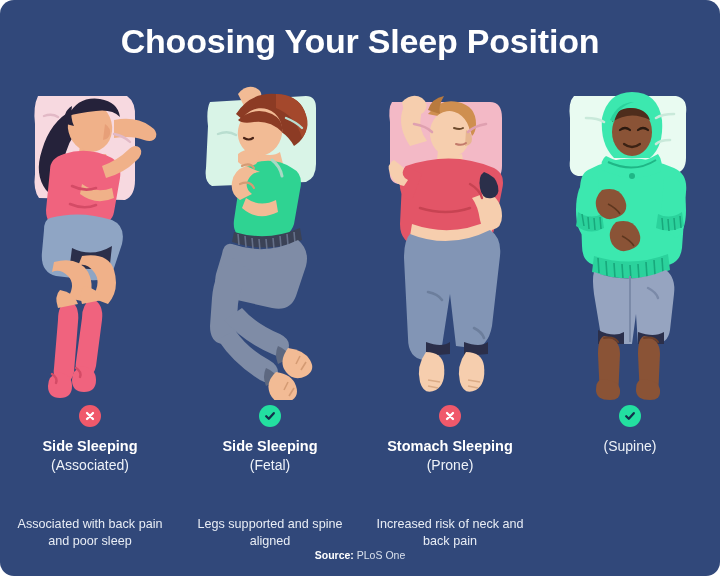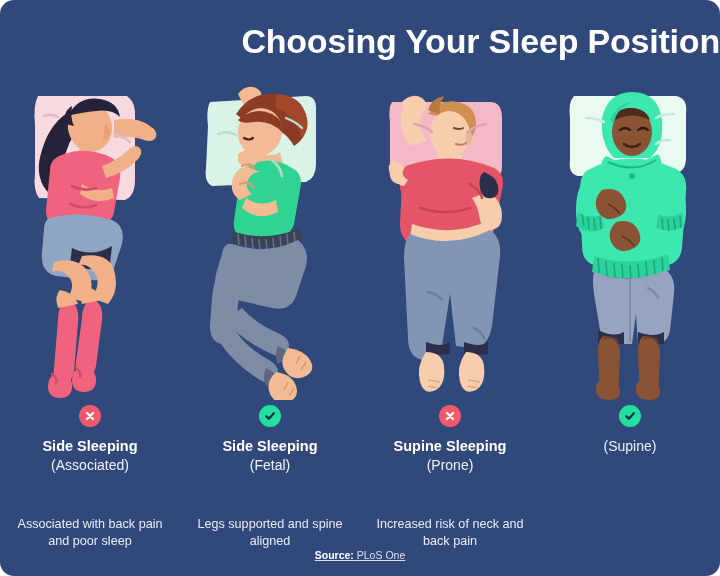--- a/index.html
+++ b/index.html
@@ -6,21 +6,21 @@
   html,body{margin:0;padding:0;background:#ffffff;}
   body{width:720px;height:576px;overflow:hidden;
        font-family:"Liberation Sans","DejaVu Sans",sans-serif;}
 
   .card{
     position:relative;width:720px;height:576px;box-sizing:border-box;
     background:#31487a;border-radius:14px;overflow:hidden;
   }
 
   .title{
-    position:absolute;top:21px;left:0;width:720px;text-align:right;
+    position:absolute;top:21px;left:0;width:720px;text-align:center;
     color:#ffffff;font-size:34px;font-weight:bold;letter-spacing:-0.2px;
     line-height:40px;
   }
 
   .columns{
     position:absolute;top:80px;left:0;width:720px;height:455px;
     display:flex;flex-direction:row;
   }
   .col{flex:1 1 25%;position:relative;display:flex;flex-direction:column;align-items:center;}
 
@@ -44,21 +44,21 @@
     color:#eef2f8;font-size:14px;font-weight:normal;line-height:19px;
     text-align:center;margin-bottom:9px;
   }
   .cap-desc{
     color:#e8edf5;font-size:12.6px;font-weight:normal;line-height:17px;
     text-align:center;max-width:160px;margin-top:32px;
   }
 
   .source{
     position:absolute;left:0;bottom:14px;width:720px;text-align:center;
-    color:#d9e0ec;font-size:10.5px;line-height:14px;text-decoration:underline;
+    color:#d9e0ec;font-size:10.5px;line-height:14px;
   }
   .source b{font-weight:bold;color:#ffffff;}
 </style>
 </head>
 <body>
 
 <div class="card">
 
   <div class="title">Choosing Your Sleep Position</div>
 
@@ -251,21 +251,21 @@
 
           <path d="M44 44 q12 2 18 8" stroke="#dfa0b0" stroke-width="2.6" fill="none" stroke-linecap="round"></path>
           <path d="M116 44 q-12 2 -18 8" stroke="#dfa0b0" stroke-width="2.6" fill="none" stroke-linecap="round"></path>
         </svg>
       </div>
       <div class="badge bad">
         <svg width="14" height="14" viewBox="0 0 14 14">
           <path d="M4 4 L10 10 M10 4 L4 10" stroke="#ffffff" stroke-width="2.3" stroke-linecap="round"></path>
         </svg>
       </div>
-      <div class="cap-name">Supine Sleeping</div>
+      <div class="cap-name">Stomach Sleeping</div>
       <div class="cap-sub">(Prone)</div>
       <div class="cap-desc">Increased risk of neck and back pain</div>
     </div>
 
     <div class="col">
       <div class="figure">
         <svg viewBox="0 0 160 320" xmlns="http://www.w3.org/2000/svg">
 
           <path d="M24 16 q-6 6 -4 22 l0 42 q-2 14 8 16 l96 -2 q12 -2 12 -16 l0 -44 q2 -16 -10 -18 z" fill="#e9fbf1"></path>
 

